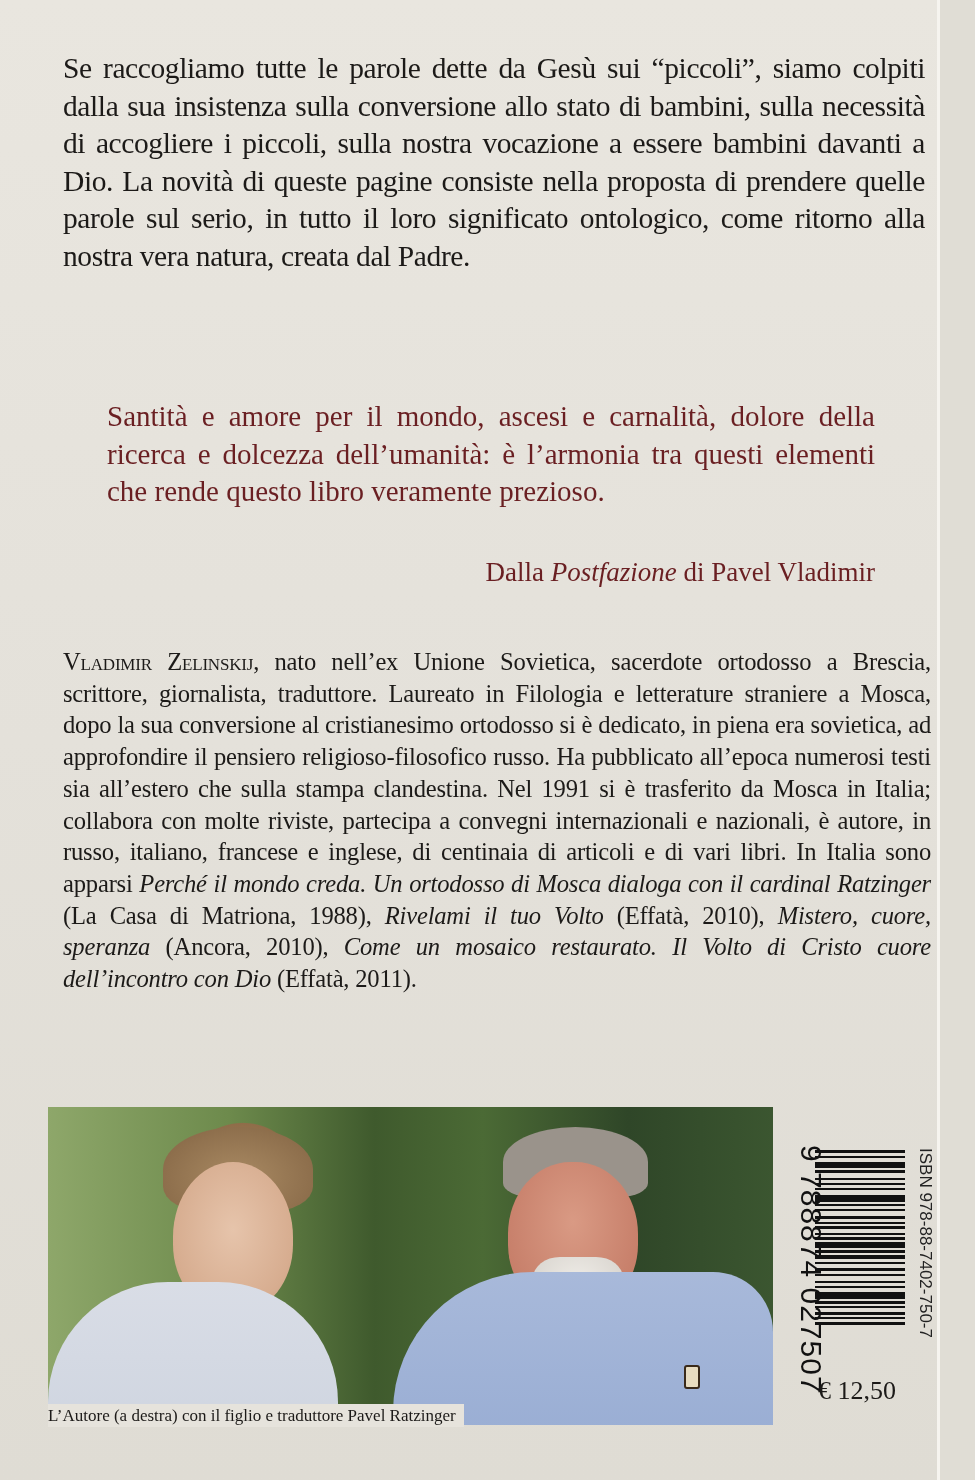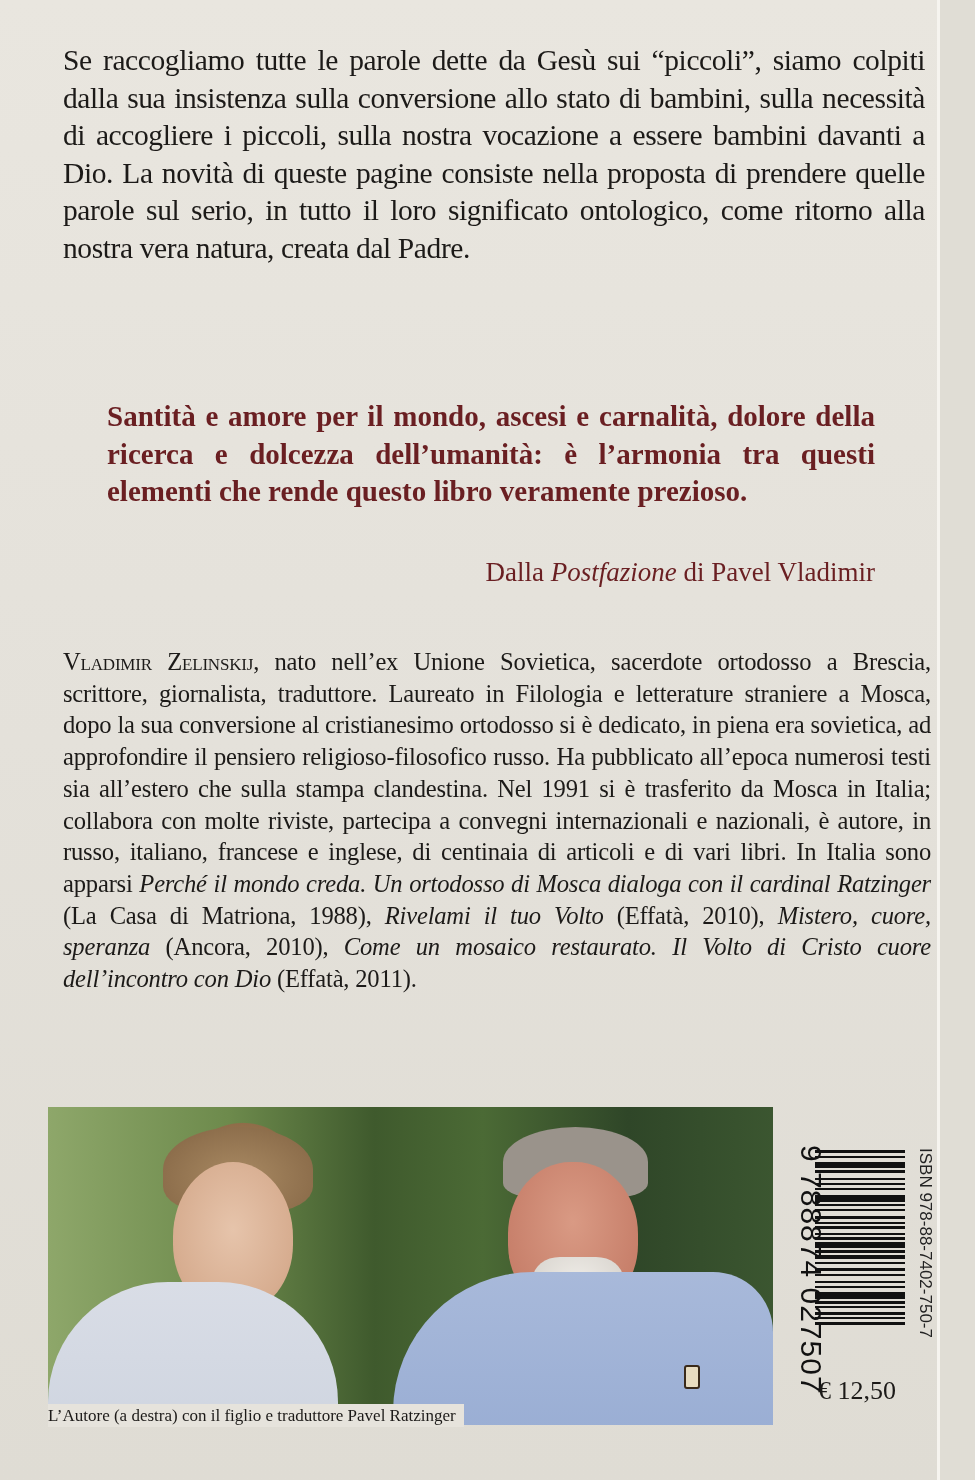--- a/index.html
+++ b/index.html
@@ -17,30 +17,30 @@
   .spine-edge {
     position: absolute; left: 937px; top: 0; width: 3px; height: 1480px;
     background: #f6f4ef;
     box-shadow: 1px 0 1px rgba(0,0,0,0.08);
   }
   .right-strip {
     position: absolute; left: 940px; top: 0; width: 35px; height: 1480px;
     background: #e0ddd5;
   }
   .blurb {
-    position: absolute; left: 63px; top: 42px; width: 862px;
+    position: absolute; left: 63px; top: 50px; width: 862px;
     font-size: 29.5px; line-height: 37.6px;
     text-align: justify; letter-spacing: -0.4px;
     font-family: "Liberation Serif", "DejaVu Serif", serif;
     transform: scaleX(1.0);
   }
   .blurb p { margin: 0; }
   .quote {
     position: absolute; left: 107px; top: 398px; width: 768px;
-    font-size: 29px; line-height: 37.5px; font-weight: bold;
+    font-size: 29px; line-height: 37.5px; font-weight: normal;
     color: #6a1f22; text-align: justify;
     font-family: "Liberation Serif", "DejaVu Serif", serif;
   }
   .quote p { margin: 0; }
   .attribution {
     position: absolute; right: 100px; top: 557px;
     font-size: 27px; color: #6a1f22;
     font-family: "Liberation Serif", "DejaVu Serif", serif;
   }
   .attribution em { }

